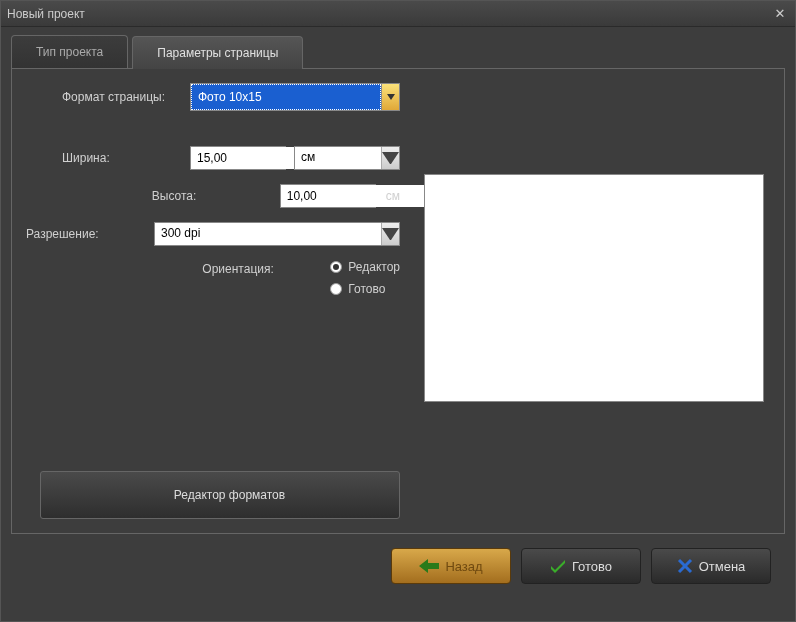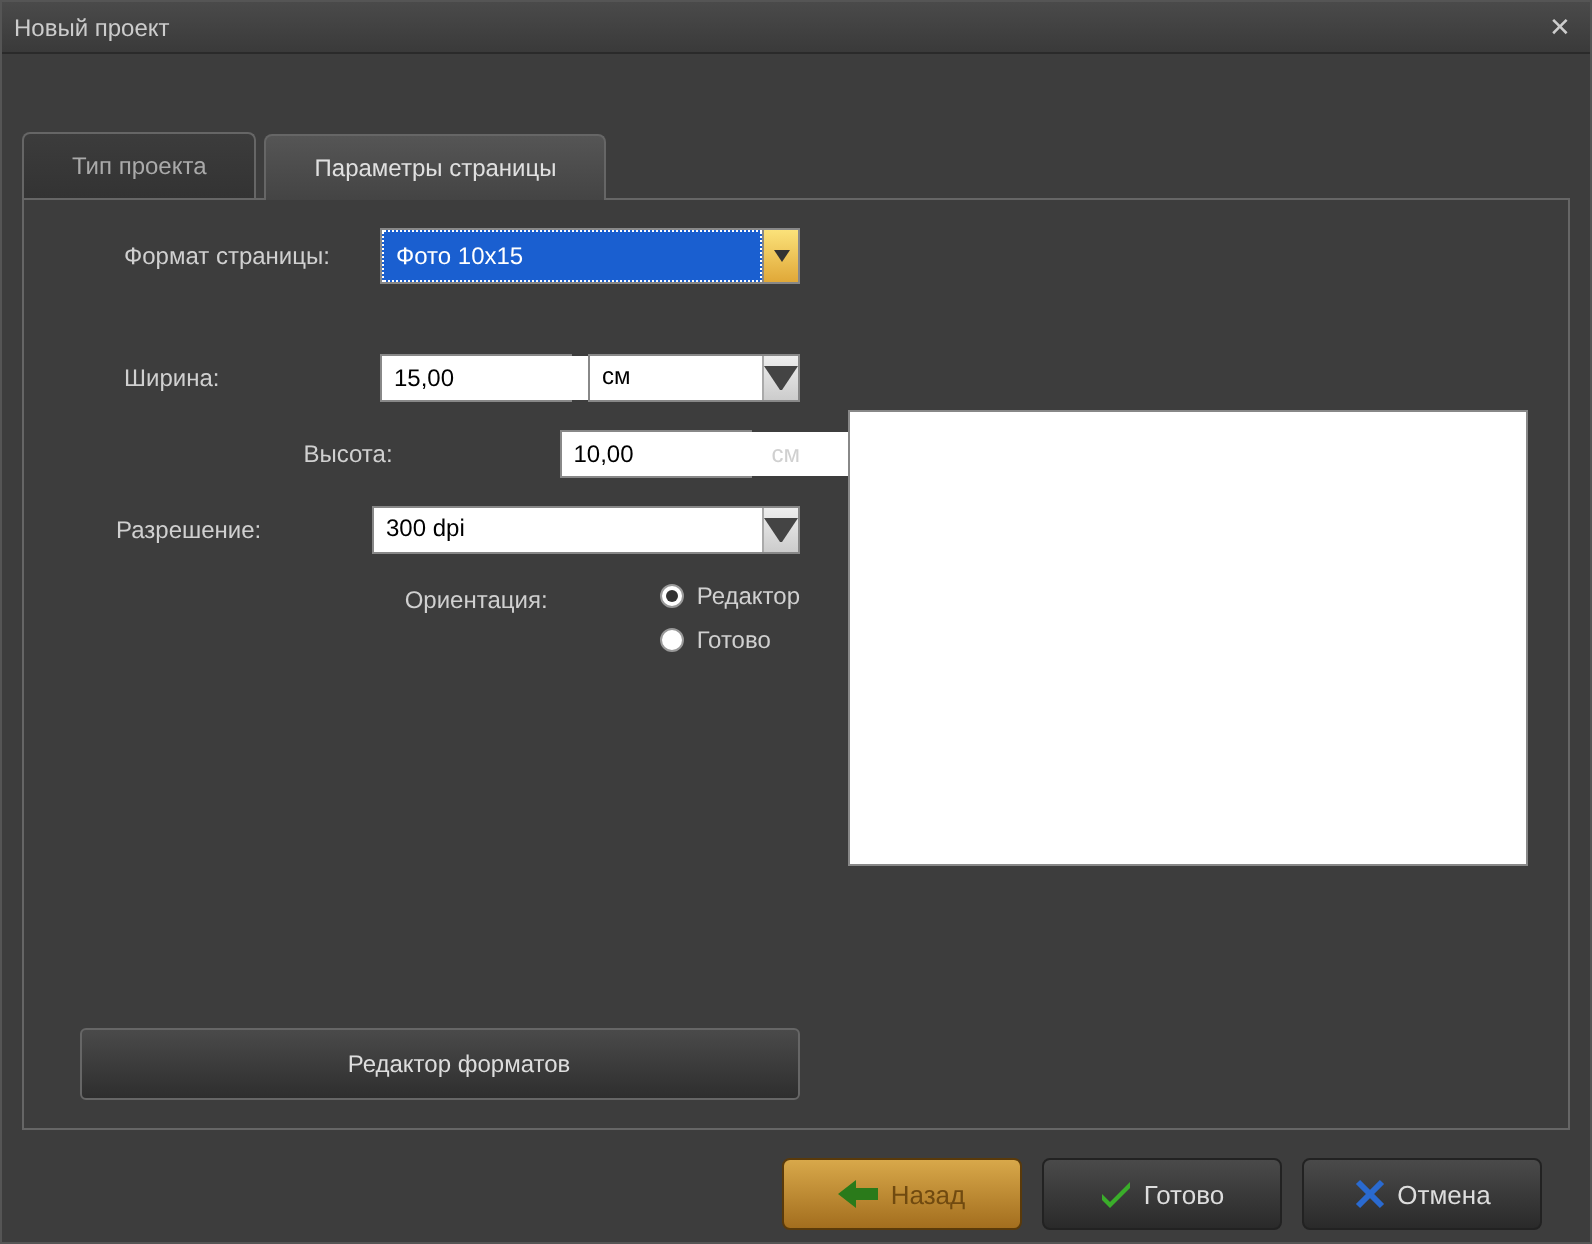--- a/index.html
+++ b/index.html
@@ -32,21 +32,20 @@
     .tab {
       padding: 9px 24px;
       background: linear-gradient(#4a4a4a, #3c3c3c);
       border: 1px solid #666;
       border-bottom: none;
       border-top-left-radius: 4px;
       border-top-right-radius: 4px;
       color: #ccc;
       cursor: pointer;
       margin-right: 4px;
-      margin-top: 31px;
     }
     .tab.active {
       background: linear-gradient(#555, #444);
       color: #e0e0e0;
       position: relative;
       top: 1px;
       z-index: 2;
     }
     .tab.inactive {
       background: linear-gradient(#3c3c3c,#333);
@@ -131,39 +130,39 @@
     .unit-combo-btn {
       width: 18px;
       background: linear-gradient(#eee,#ccc);
       border-left: 1px solid #aaa;
       display: flex; align-items: center; justify-content: center;
       cursor: pointer;
     }
     .unit-text { margin-left: 10px; color: #d0d0d0; }
     .res-combo {
       height: 24px;
-      width: 214px;
+      width: 246px;
       display: flex;
       border: 1px solid #888;
       background: #fff;
     }
     .res-combo-text { flex: 1; padding: 3px 6px; color: #000; font-size: 12px; }
     .orientation-group { display: flex; flex-direction: column; gap: 8px; }
     .radio-row { display: flex; align-items: center; gap: 6px; cursor: pointer; }
     .radio-dot {
       width: 12px; height: 12px; border-radius: 50%;
       border: 1px solid #999; background: #fff;
       display: flex; align-items: center; justify-content: center;
     }
     .radio-dot.checked::after {
       content: ''; width: 6px; height: 6px; border-radius: 50%; background: #333;
     }
     .format-editor-btn {
       margin-top: auto;
-      height: 36px;
+      height: 48px;
       background: linear-gradient(#4a4a4a,#2e2e2e);
       border: 1px solid #666;
       border-radius: 3px;
       color: #ddd;
       display: flex; align-items: center; justify-content: center;
       cursor: pointer;
       width: 360px;
       padding-left: 19px;
     }
     .preview {

